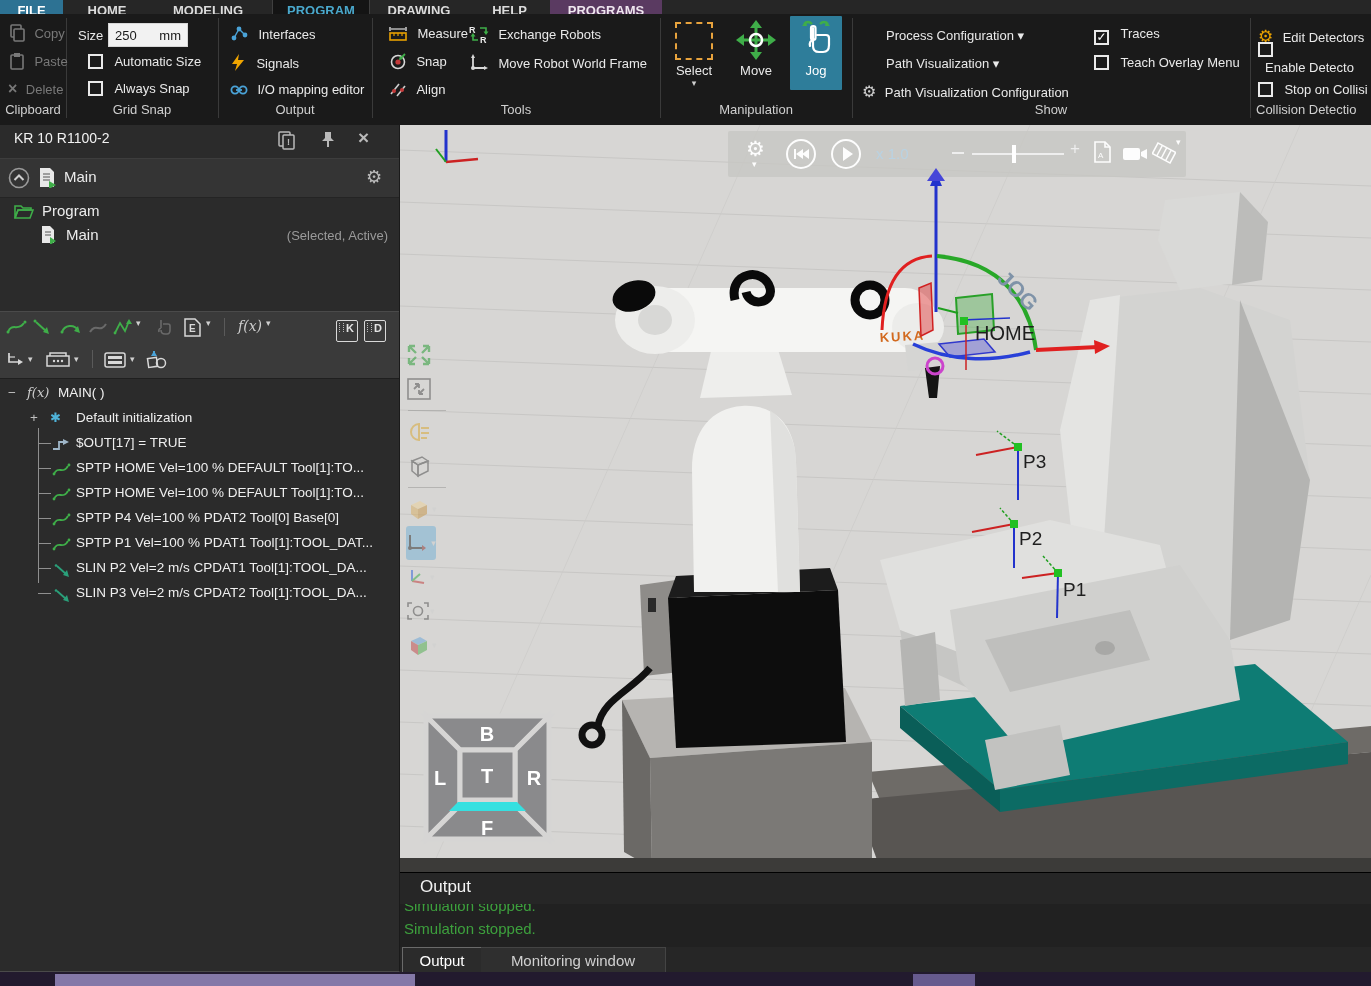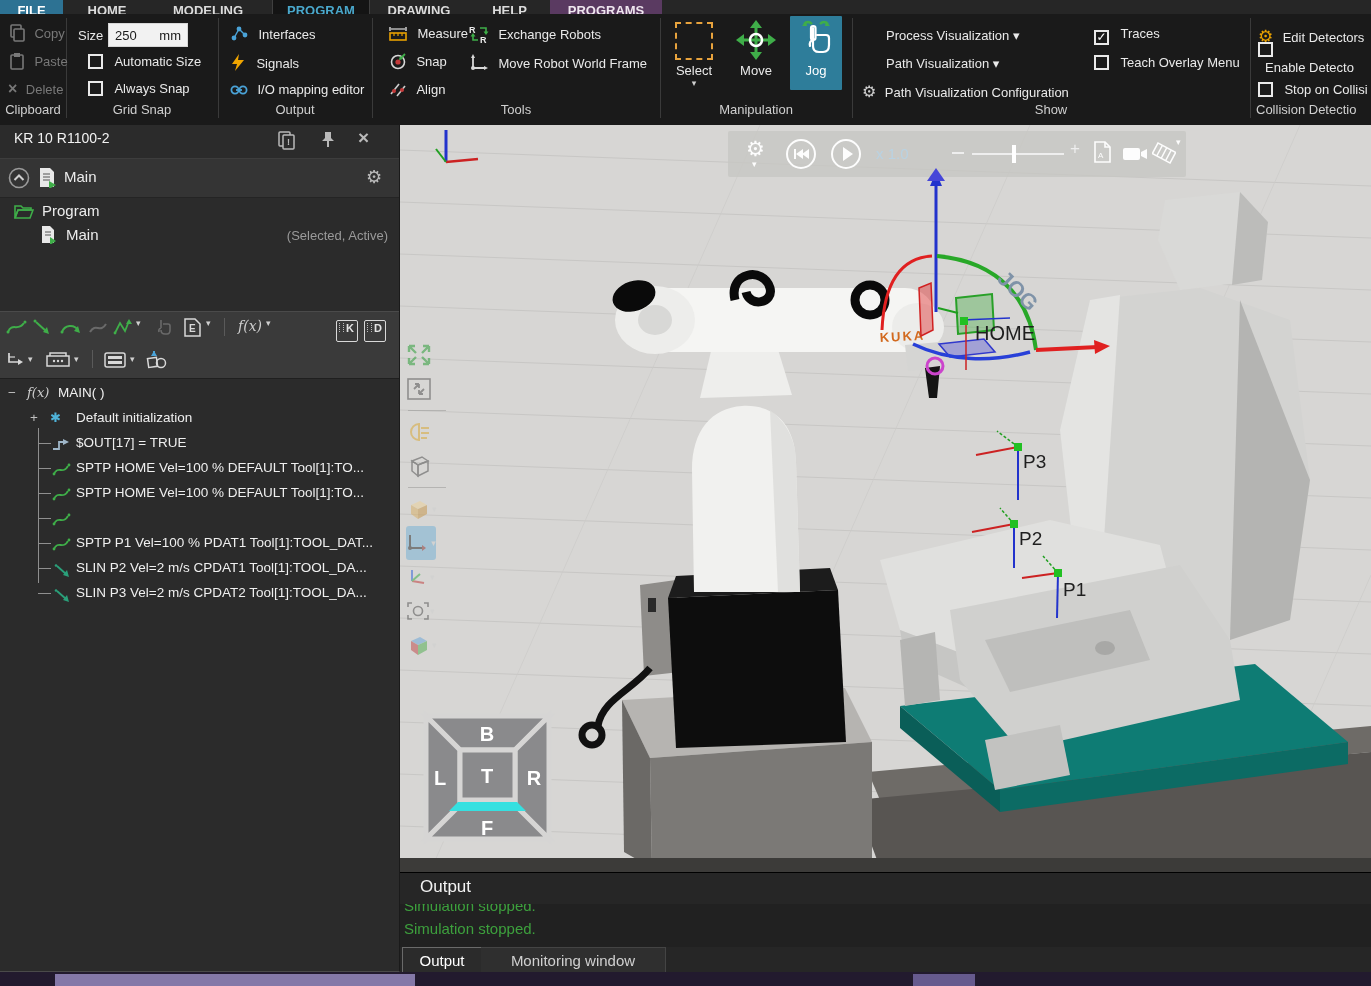--- a/index.html
+++ b/index.html
@@ -250,21 +250,21 @@
             <path d="M24,6 q4,-4 8,0" fill="none" stroke="#3fae49" stroke-width="2.4"></path>
             <polygon points="34,8 30,3 29,8" fill="#3fae49"></polygon>
             <path d="M17,10 v12 m0,0 v6 q0,6 6,6 h4 q6,0 6,-7 v-7 q0,-3 -3,-3 h-9 M17,22 q-4,1 -3,6" fill="none" stroke="#fff" stroke-width="2.2" stroke-linecap="round"></path>
             <rect x="15" y="8" width="4.5" height="14" rx="2.2" fill="none" stroke="#fff" stroke-width="2.2"></rect>
           </svg>
       </span>
       <div style="color:#fff;">Jog</div>
     </div>
     <div class="glabel" style="left:660px;width:192px;">Manipulation</div>
 
-    <div class="abs lbl" style="left:886px;top:14px;">Process Visualization ▾</div>
+    <div class="abs lbl" style="left:886px;top:14px;">Process Configuration ▾</div>
     <div class="abs lbl" style="left:886px;top:42px;">Path Visualization ▾</div>
     <div class="abs" style="left:862px;top:68px;">
       <span style="color:#cfcfcf;font-size:16px;">⚙</span>
       <span class="lbl" style="margin-left:4px;">Path Visualization Configuration</span>
     </div>
     <div class="abs" style="left:1094px;top:13px;">
       <span class="cbck">✓</span>
       <span class="lbl" style="position:relative;top:-3px;margin-left:7px;">Traces</span>
     </div>
     <div class="abs" style="left:1094px;top:41px;text-align:right;">
@@ -471,20 +471,21 @@
             </svg></span>
         <span style="position:absolute;left:76px;">SPTP HOME Vel=100 % DEFAULT Tool[1]:TO...</span>
       </div>
       <div class="stmt" style="top:380px;">
         <span class="tick" style="top:13px;"></span>
         <span style="position:absolute;left:52px;top:5px;"><svg width="20" height="15">
               <path d="M2,12 C6,3 11,13 16,4" fill="none" stroke="#3fae49" stroke-width="1.8"></path>
               <circle cx="2" cy="12" r="1.4" fill="#3fae49"></circle>
               <circle cx="17" cy="3" r="1.4" fill="#3fae49"></circle>
             </svg></span>
+        <span style="position:absolute;left:76px;">SPTP P4 Vel=100 % PDAT2 Tool[0] Base[0]</span>
       </div>
       <div class="stmt" style="top:405px;">
         <span class="tick" style="top:13px;"></span>
         <span style="position:absolute;left:52px;top:5px;"><svg width="20" height="15">
               <path d="M2,12 C6,3 11,13 16,4" fill="none" stroke="#3fae49" stroke-width="1.8"></path>
               <circle cx="2" cy="12" r="1.4" fill="#3fae49"></circle>
               <circle cx="17" cy="3" r="1.4" fill="#3fae49"></circle>
             </svg></span>
         <span style="position:absolute;left:76px;">SPTP P1 Vel=100 % PDAT1 Tool[1]:TOOL_DAT...</span>
       </div>

